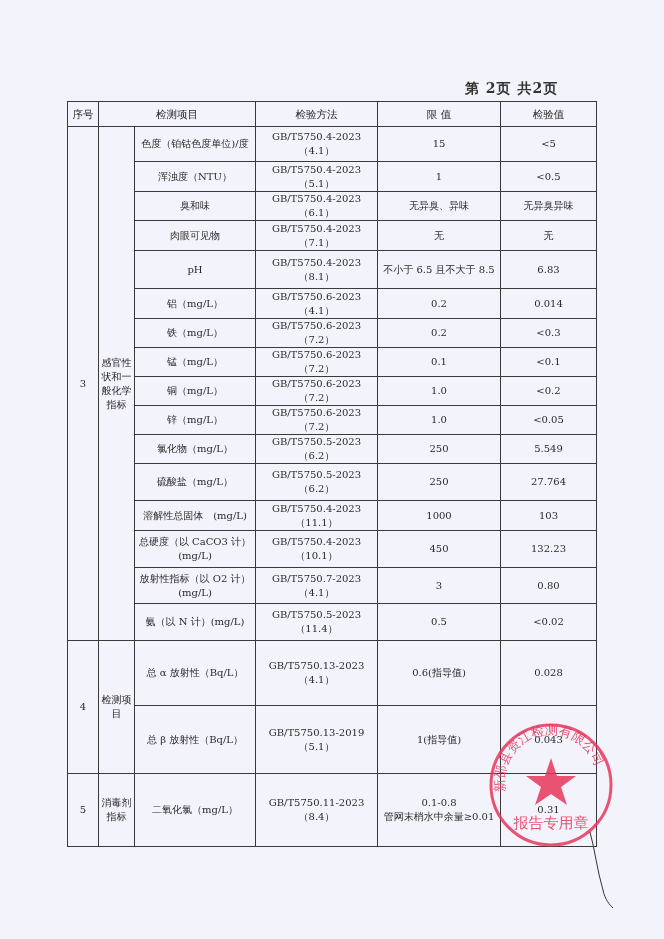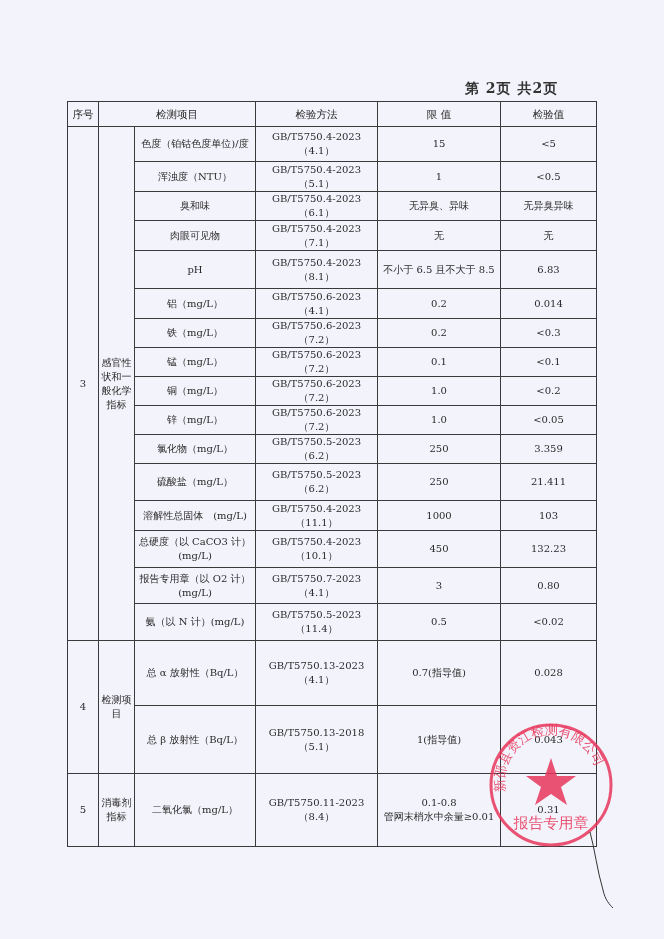--- a/index.html
+++ b/index.html
@@ -125,64 +125,64 @@
     <tr style="height:29px">
       <td>锌（mg/L）</td>
       <td>GB/T5750.6-2023（7.2）</td>
       <td>1.0</td>
       <td>&lt;0.05</td>
     </tr>
     <tr style="height:29px">
       <td>氯化物（mg/L）</td>
       <td>GB/T5750.5-2023（6.2）</td>
       <td>250</td>
-      <td>3.359</td>
+      <td>5.549</td>
     </tr>
     <tr style="height:37px">
       <td>硫酸盐（mg/L）</td>
       <td>GB/T5750.5-2023（6.2）</td>
       <td>250</td>
-      <td>21.411</td>
+      <td>27.764</td>
     </tr>
     <tr style="height:30px">
       <td>溶解性总固体　(mg/L)</td>
       <td>GB/T5750.4-2023（11.1）</td>
       <td>1000</td>
       <td>103</td>
     </tr>
     <tr style="height:37px">
       <td>总硬度（以 CaCO3 计）(mg/L)</td>
       <td>GB/T5750.4-2023（10.1）</td>
       <td>450</td>
       <td>132.23</td>
     </tr>
     <tr style="height:36px">
-      <td>报告专用章（以 O2 计）(mg/L)</td>
+      <td>放射性指标（以 O2 计）(mg/L)</td>
       <td>GB/T5750.7-2023（4.1）</td>
       <td>3</td>
       <td>0.80</td>
     </tr>
     <tr style="height:37px">
       <td>氨（以 N 计）(mg/L)</td>
       <td>GB/T5750.5-2023（11.4）</td>
       <td>0.5</td>
       <td>&lt;0.02</td>
     </tr>
 
     <tr style="height:65px">
       <td rowspan="2">4</td>
       <td rowspan="2" class="cat-text">检测项目</td>
       <td>总 α 放射性（Bq/L）</td>
       <td>GB/T5750.13-2023（4.1）</td>
-      <td>0.7(指导值)</td>
+      <td>0.6(指导值)</td>
       <td>0.028</td>
     </tr>
     <tr style="height:68px">
       <td>总 β 放射性（Bq/L）</td>
-      <td>GB/T5750.13-2018（5.1）</td>
+      <td>GB/T5750.13-2019（5.1）</td>
       <td>1(指导值)</td>
       <td>0.043</td>
     </tr>
 
     <tr style="height:73px">
       <td>5</td>
       <td class="cat-text">消毒剂指标</td>
       <td>二氧化氯（mg/L）</td>
       <td>GB/T5750.11-2023（8.4）</td>
       <td>

